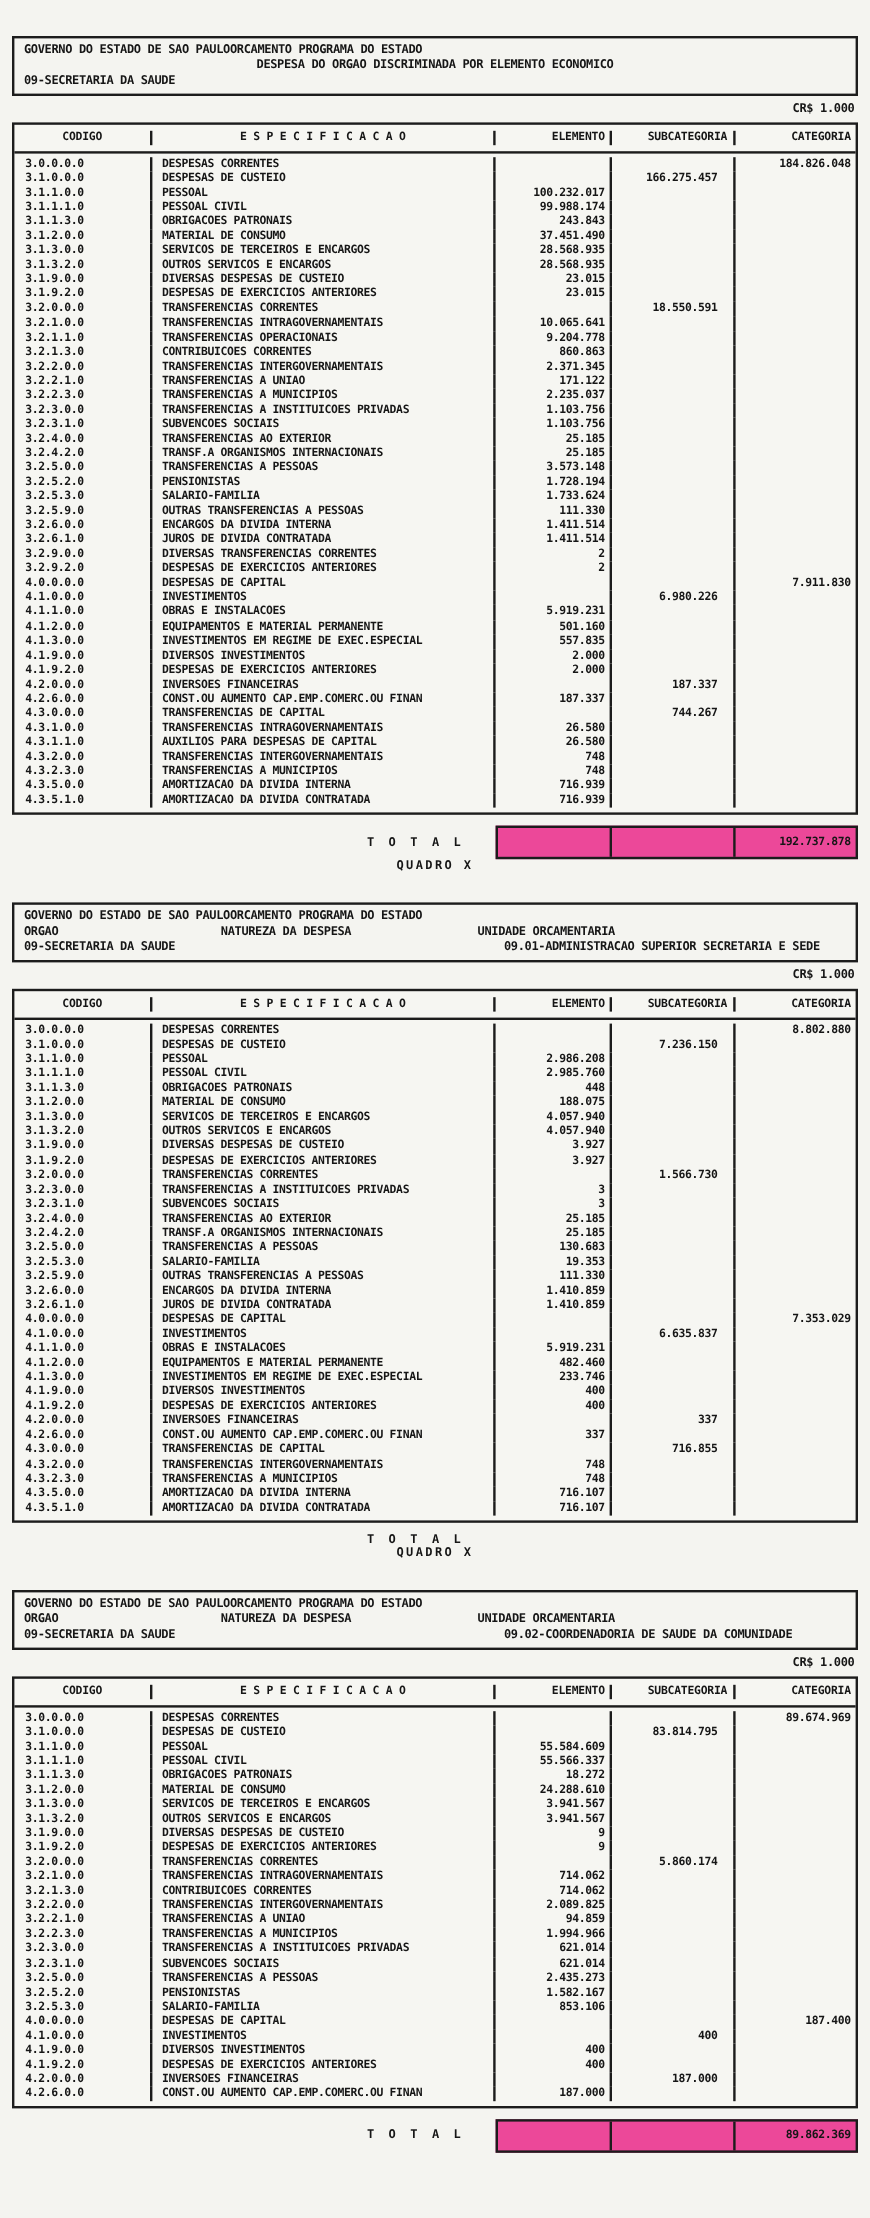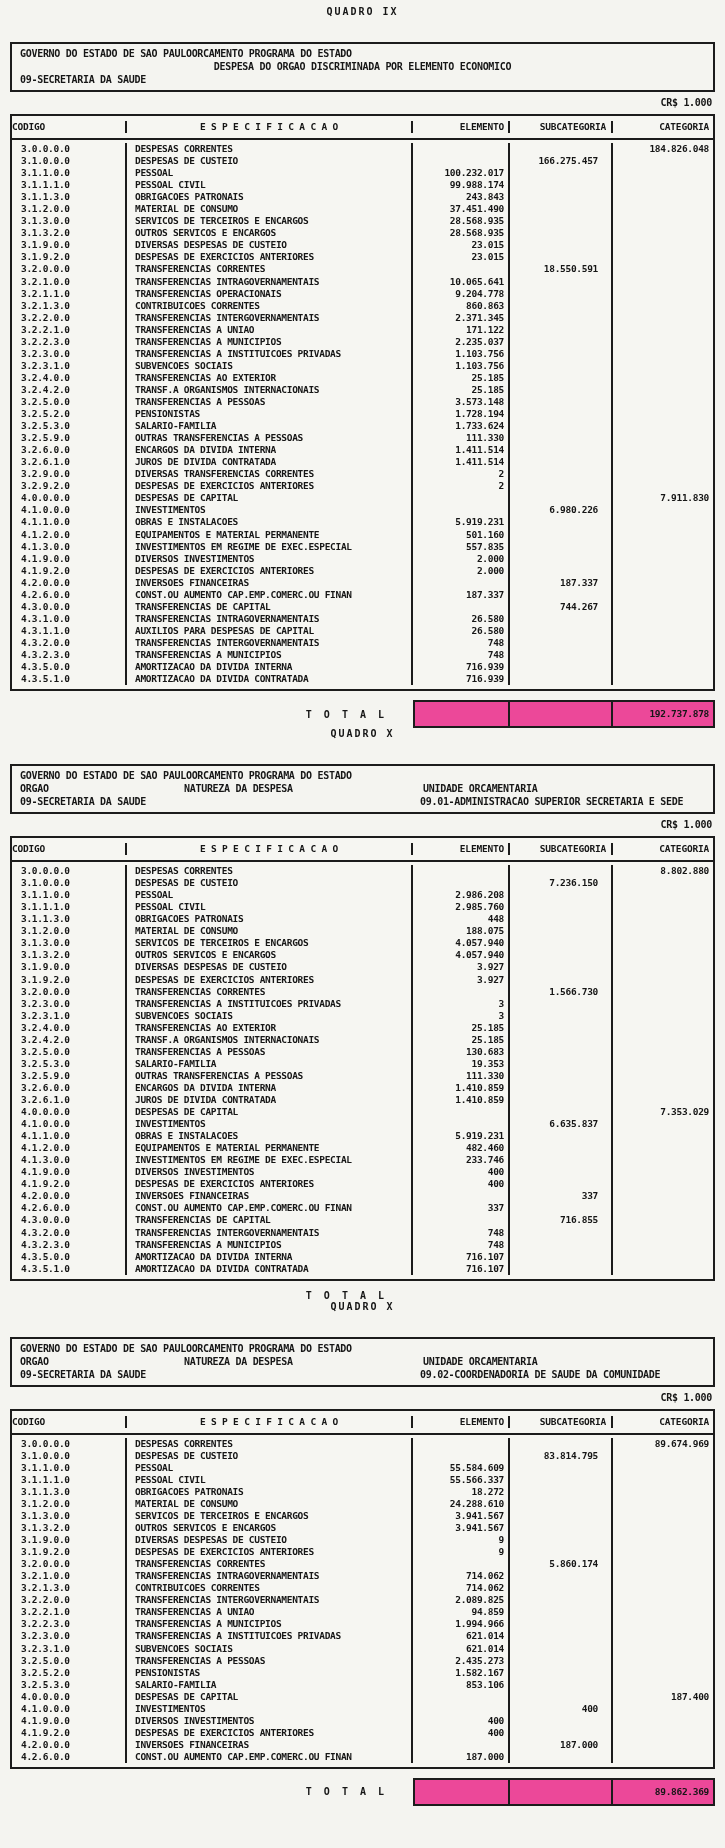--- a/index.html
+++ b/index.html
@@ -20,21 +20,21 @@
     border:2px solid #1c1c1c;
     padding:3px 8px 4px;
     font-size:10px;line-height:13px;
     letter-spacing:-0.3px;
     white-space:nowrap;
   }
   .hb-split{display:flex;justify-content:flex-start;}
   .hb-center{text-align:center;}
   .hb-cols{display:flex;}
   .hb-c1{width:164px;}
-  .hb-c2{width:239px;}
+  .hb-c2{width:214px;}
   .hb-c3{flex:1;}
   .hb-span{width:400px;}
   .currency{
     margin:5px 13px 0 0;
     text-align:right;font-size:10px;line-height:12px;letter-spacing:-0.3px;
   }
   .btable{
     margin:5px 10px 0;
     border:2px solid #1c1c1c;
     background:#f6f6f2;
@@ -45,21 +45,21 @@
     padding:5px 0;letter-spacing:-0.2px;
   }
   .tbody{padding:3px 0 4px;}
   .trow{display:flex;height:12.05px;line-height:12.05px;font-size:9.5px;letter-spacing:-0.3px;}
   .cell{box-sizing:border-box;white-space:nowrap;overflow:visible;}
   .col-codigo{width:115px;border-right:2px solid #1c1c1c;padding-left:9px;}
   .col-espec{width:286px;border-right:2px solid #1c1c1c;padding-left:8px;}
   .col-elem{width:97px;border-right:2px solid #1c1c1c;text-align:right;padding-right:4px;}
   .col-subcat{width:103px;border-right:2px solid #1c1c1c;text-align:right;padding-right:13px;}
   .col-cat{flex:1;text-align:right;padding-right:4px;}
-  .thead .col-codigo{padding-left:0;}
+  .thead .col-codigo{text-align:center;padding-left:0;}
   .thead .col-espec{text-align:center;padding-left:0;}
   .thead .col-subcat{padding-right:5px;}
   .total-row{margin:9px 10px 0;display:flex;align-items:stretch;}
   .total-label{
     width:403px;box-sizing:border-box;
     text-align:right;padding-right:26px;
     font-size:10px;letter-spacing:3px;
     align-self:center;
   }
   .total-box{
@@ -70,21 +70,20 @@
   .total-box .col-elem,.total-box .col-subcat{height:100%;}
   .total-box .col-elem{width:95px;}
   .quadro + .quadro{margin-top:0;}
 </style>
 </head>
 <body>
 
 <div class="page">
 
   <section class="quadro">
-    <div class="quadro-title">QUADRO IX</div>
 
     <div class="header-box">
       <div class="hb-split">
         <span>GOVERNO DO ESTADO DE SAO PAULO</span>
         <span>ORCAMENTO PROGRAMA DO ESTADO</span>
       </div>
       <div class="hb-center">DESPESA DO ORGAO DISCRIMINADA POR ELEMENTO ECONOMICO</div>
       <div>09-SECRETARIA DA SAUDE</div>
     </div>
 

